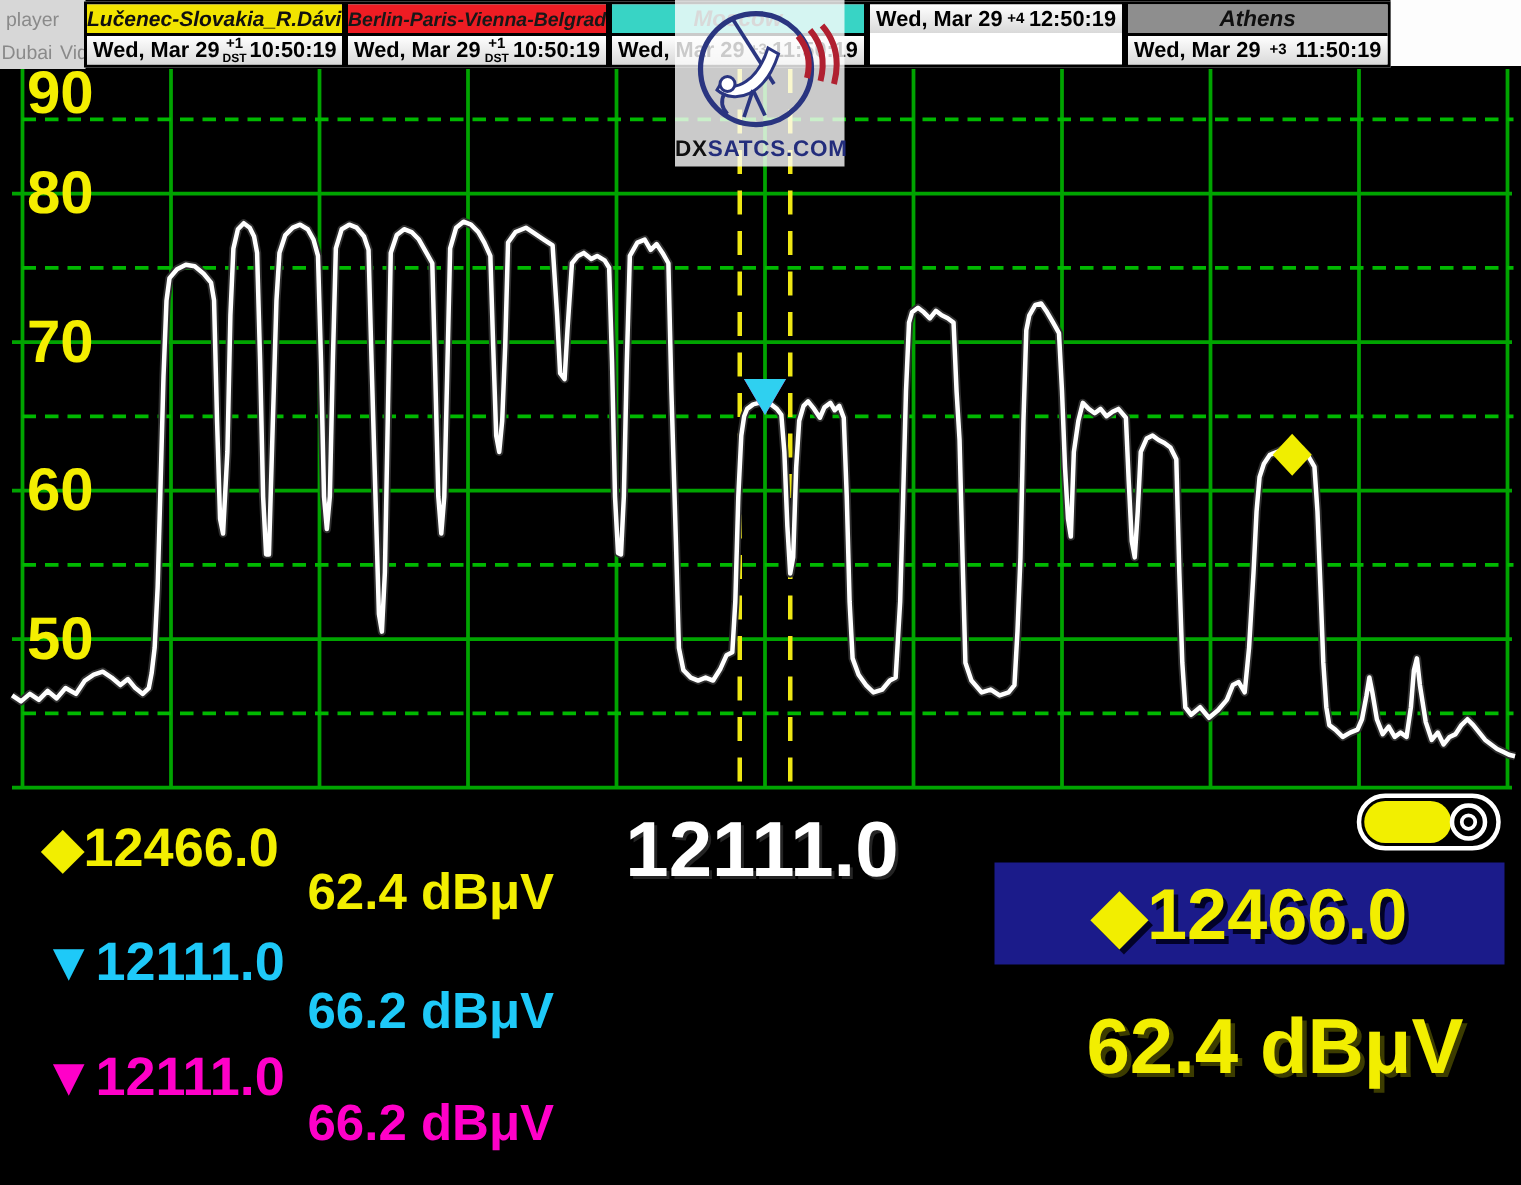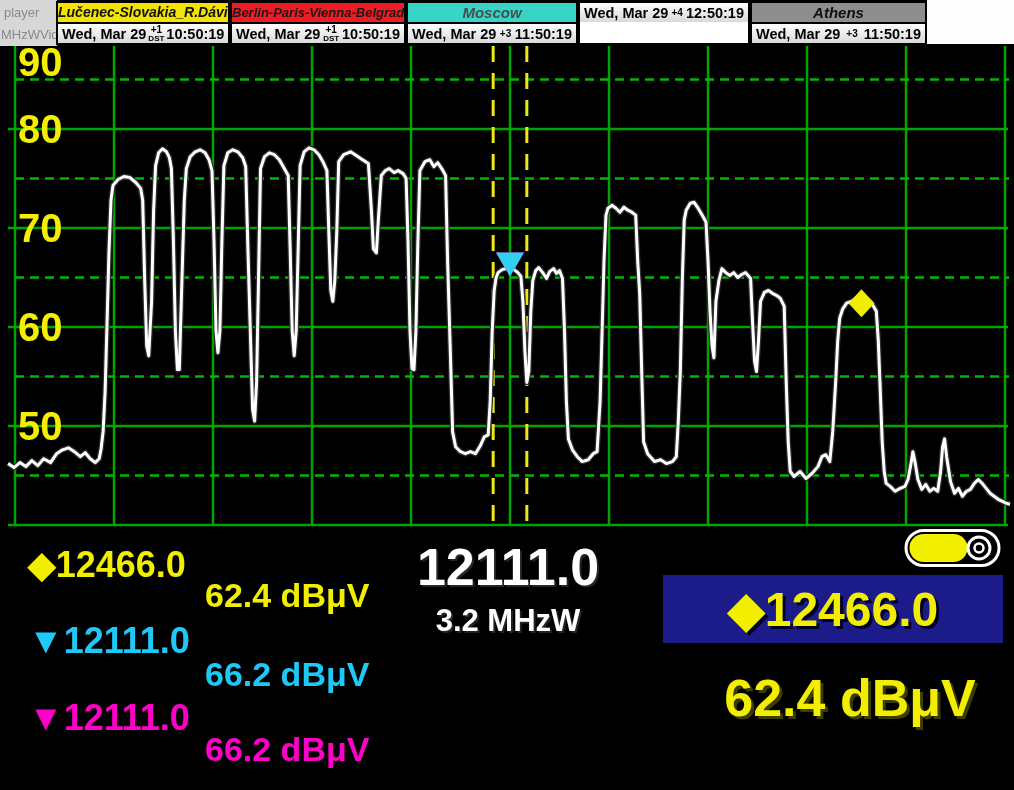--- a/index.html
+++ b/index.html
@@ -85,21 +85,21 @@
       <path d="M8.1,463.6L14.0,467.6L19.9,462.6L25.9,466.6L31.8,460.6L37.8,465.6L43.7,458.7L50.6,462.6L56.6,453.7L62.5,449.8L68.5,447.8L74.4,451.7L80.3,456.7L85.3,452.7L90.2,458.7L95.2,462.6L99.2,458.7L101.1,448.8L103.1,431.9L105.1,391.4L107.1,321.1L109.0,250.8L111.0,200.3L113.0,185.4L118.0,179.5L123.9,176.5L129.8,177.5L135.8,182.5L140.7,188.4L142.7,200.3L144.7,280.5L146.7,345.8L148.7,355.7L151.6,301.3L153.6,210.2L155.6,165.6L158.6,152.8L162.5,148.8L166.5,151.8L169.4,157.7L171.4,168.6L173.4,240.9L175.4,331.0L177.4,369.6L179.3,369.6L181.3,301.3L184.3,200.3L186.3,168.6L190.2,156.7L195.2,151.8L200.1,149.8L205.1,152.8L209.0,159.7L212.0,170.6L214.0,240.9L216.0,331.0L217.9,352.7L219.9,331.0L221.9,240.9L223.9,165.6L227.8,152.8L232.8,149.8L237.8,151.8L242.7,157.7L245.7,166.6L247.7,240.9L250.6,340.9L252.6,409.2L254.6,421.1L256.6,381.4L258.5,280.5L260.5,168.6L264.5,156.7L269.4,152.8L274.4,154.7L279.3,159.7L284.3,168.6L288.2,175.5L290.2,250.8L292.2,331.0L294.2,355.7L296.2,331.0L298.1,250.8L300.1,165.6L304.1,151.8L309.0,147.8L314.0,149.8L318.9,154.7L322.9,161.7L326.9,170.6L328.8,231.0L330.8,290.4L332.8,301.3L334.8,280.5L336.8,231.0L338.7,161.7L343.7,154.7L350.6,151.8L356.6,155.7L362.5,159.7L368.4,163.6L371.4,210.2L373.4,248.8L376.4,252.8L378.3,220.1L381.3,175.5L385.3,170.6L389.2,168.6L394.2,172.6L398.1,170.6L403.1,173.6L406.1,178.5L408.0,240.9L410.0,331.0L412.0,368.6L414.0,369.6L415.9,331.0L417.9,240.9L419.9,170.6L424.9,161.7L429.8,159.7L433.8,166.6L437.7,162.7L441.7,168.6L445.6,175.5L447.6,260.7L450.6,360.7L452.6,431.9L455.6,446.8L460.5,451.7L465.4,453.7L470.4,451.7L475.4,453.7L480.3,445.8L484.3,436.9L488.2,434.9L490.2,401.3L492.2,331.0L494.2,290.4L496.1,277.5L498.1,272.6L502.1,269.6L506.0,268.6L510.0,267.6L514.0,269.6L517.9,272.6L520.9,276.5L522.9,301.3L524.9,350.8L526.8,382.4L528.8,371.6L530.8,311.2L532.8,280.5L535.7,270.6L538.7,267.6L542.7,272.6L546.6,278.5L549.6,271.6L553.6,268.6L556.5,273.5L559.5,270.6L562.5,278.5L564.5,331.0L566.4,401.3L568.4,438.9L572.4,449.8L577.3,456.7L582.3,461.6L588.2,459.7L593.2,453.7L597.1,451.7L600.1,401.3L602.1,331.0L604.0,260.7L606.0,215.1L608.0,208.2L612.0,205.2L615.9,208.2L619.9,212.2L623.9,207.2L627.8,210.2L631.8,212.2L635.7,215.1L637.7,260.7L639.7,293.3L641.7,371.6L643.6,441.8L647.6,453.7L654.5,461.6L660.5,459.7L666.4,463.6L672.4,461.6L676.3,456.7L678.3,421.1L680.3,371.6L682.3,280.5L684.2,220.1L686.2,210.2L690.2,203.3L694.1,202.3L698.1,208.2L702.1,215.1L706.0,222.1L708.0,260.7L710.0,311.2L712.0,345.8L713.9,357.7L715.9,301.3L718.9,280.5L721.9,268.6L725.8,272.6L729.8,275.5L733.7,272.6L737.7,277.5L741.7,274.5L745.6,272.6L750.6,278.5L752.5,321.1L754.5,360.7L756.5,371.6L758.5,340.9L760.5,301.3L764.4,292.4L768.4,290.4L772.4,293.3L776.3,295.3L780.3,298.3L784.2,306.2L786.2,381.4L788.2,441.8L790.2,471.5L794.1,476.5L800.1,471.5L806.0,478.5L812.0,473.5L817.9,466.6L821.9,456.7L825.8,454.7L829.8,461.6L832.7,431.9L835.7,381.4L837.7,340.9L839.7,318.1L842.6,309.2L846.6,303.2L851.5,301.3L857.5,298.3L862.4,301.3L867.4,299.3L872.3,304.2L876.3,311.2L878.3,340.9L880.3,391.4L882.2,441.8L884.2,471.5L886.2,483.4L890.2,486.4L895.1,491.3L900.1,488.4L905.0,486.4L908.0,479.5L911.0,463.6L912.9,451.7L914.9,461.6L917.9,479.5L921.8,489.4L925.8,484.4L929.8,491.3L933.7,488.4L937.7,491.3L940.6,471.5L942.6,446.8L944.6,438.9L946.6,456.7L950.5,481.4L954.5,493.3L958.5,488.4L962.4,496.3L966.4,491.3L970.4,489.4L974.3,483.4L978.3,479.5L982.2,483.4L986.2,488.4L990.1,493.3L994.1,496.3L998.1,499.3L1002.0,501.2L1006.0,503.2L1010.0,504.2" fill="none" stroke="#2e2e2e" stroke-width="5.5" stroke-linejoin="round"></path>
       <path d="M8.1,463.6L14.0,467.6L19.9,462.6L25.9,466.6L31.8,460.6L37.8,465.6L43.7,458.7L50.6,462.6L56.6,453.7L62.5,449.8L68.5,447.8L74.4,451.7L80.3,456.7L85.3,452.7L90.2,458.7L95.2,462.6L99.2,458.7L101.1,448.8L103.1,431.9L105.1,391.4L107.1,321.1L109.0,250.8L111.0,200.3L113.0,185.4L118.0,179.5L123.9,176.5L129.8,177.5L135.8,182.5L140.7,188.4L142.7,200.3L144.7,280.5L146.7,345.8L148.7,355.7L151.6,301.3L153.6,210.2L155.6,165.6L158.6,152.8L162.5,148.8L166.5,151.8L169.4,157.7L171.4,168.6L173.4,240.9L175.4,331.0L177.4,369.6L179.3,369.6L181.3,301.3L184.3,200.3L186.3,168.6L190.2,156.7L195.2,151.8L200.1,149.8L205.1,152.8L209.0,159.7L212.0,170.6L214.0,240.9L216.0,331.0L217.9,352.7L219.9,331.0L221.9,240.9L223.9,165.6L227.8,152.8L232.8,149.8L237.8,151.8L242.7,157.7L245.7,166.6L247.7,240.9L250.6,340.9L252.6,409.2L254.6,421.1L256.6,381.4L258.5,280.5L260.5,168.6L264.5,156.7L269.4,152.8L274.4,154.7L279.3,159.7L284.3,168.6L288.2,175.5L290.2,250.8L292.2,331.0L294.2,355.7L296.2,331.0L298.1,250.8L300.1,165.6L304.1,151.8L309.0,147.8L314.0,149.8L318.9,154.7L322.9,161.7L326.9,170.6L328.8,231.0L330.8,290.4L332.8,301.3L334.8,280.5L336.8,231.0L338.7,161.7L343.7,154.7L350.6,151.8L356.6,155.7L362.5,159.7L368.4,163.6L371.4,210.2L373.4,248.8L376.4,252.8L378.3,220.1L381.3,175.5L385.3,170.6L389.2,168.6L394.2,172.6L398.1,170.6L403.1,173.6L406.1,178.5L408.0,240.9L410.0,331.0L412.0,368.6L414.0,369.6L415.9,331.0L417.9,240.9L419.9,170.6L424.9,161.7L429.8,159.7L433.8,166.6L437.7,162.7L441.7,168.6L445.6,175.5L447.6,260.7L450.6,360.7L452.6,431.9L455.6,446.8L460.5,451.7L465.4,453.7L470.4,451.7L475.4,453.7L480.3,445.8L484.3,436.9L488.2,434.9L490.2,401.3L492.2,331.0L494.2,290.4L496.1,277.5L498.1,272.6L502.1,269.6L506.0,268.6L510.0,267.6L514.0,269.6L517.9,272.6L520.9,276.5L522.9,301.3L524.9,350.8L526.8,382.4L528.8,371.6L530.8,311.2L532.8,280.5L535.7,270.6L538.7,267.6L542.7,272.6L546.6,278.5L549.6,271.6L553.6,268.6L556.5,273.5L559.5,270.6L562.5,278.5L564.5,331.0L566.4,401.3L568.4,438.9L572.4,449.8L577.3,456.7L582.3,461.6L588.2,459.7L593.2,453.7L597.1,451.7L600.1,401.3L602.1,331.0L604.0,260.7L606.0,215.1L608.0,208.2L612.0,205.2L615.9,208.2L619.9,212.2L623.9,207.2L627.8,210.2L631.8,212.2L635.7,215.1L637.7,260.7L639.7,293.3L641.7,371.6L643.6,441.8L647.6,453.7L654.5,461.6L660.5,459.7L666.4,463.6L672.4,461.6L676.3,456.7L678.3,421.1L680.3,371.6L682.3,280.5L684.2,220.1L686.2,210.2L690.2,203.3L694.1,202.3L698.1,208.2L702.1,215.1L706.0,222.1L708.0,260.7L710.0,311.2L712.0,345.8L713.9,357.7L715.9,301.3L718.9,280.5L721.9,268.6L725.8,272.6L729.8,275.5L733.7,272.6L737.7,277.5L741.7,274.5L745.6,272.6L750.6,278.5L752.5,321.1L754.5,360.7L756.5,371.6L758.5,340.9L760.5,301.3L764.4,292.4L768.4,290.4L772.4,293.3L776.3,295.3L780.3,298.3L784.2,306.2L786.2,381.4L788.2,441.8L790.2,471.5L794.1,476.5L800.1,471.5L806.0,478.5L812.0,473.5L817.9,466.6L821.9,456.7L825.8,454.7L829.8,461.6L832.7,431.9L835.7,381.4L837.7,340.9L839.7,318.1L842.6,309.2L846.6,303.2L851.5,301.3L857.5,298.3L862.4,301.3L867.4,299.3L872.3,304.2L876.3,311.2L878.3,340.9L880.3,391.4L882.2,441.8L884.2,471.5L886.2,483.4L890.2,486.4L895.1,491.3L900.1,488.4L905.0,486.4L908.0,479.5L911.0,463.6L912.9,451.7L914.9,461.6L917.9,479.5L921.8,489.4L925.8,484.4L929.8,491.3L933.7,488.4L937.7,491.3L940.6,471.5L942.6,446.8L944.6,438.9L946.6,456.7L950.5,481.4L954.5,493.3L958.5,488.4L962.4,496.3L966.4,491.3L970.4,489.4L974.3,483.4L978.3,479.5L982.2,483.4L986.2,488.4L990.1,493.3L994.1,496.3L998.1,499.3L1002.0,501.2L1006.0,503.2L1010.0,504.2" fill="none" stroke="#ffffff" stroke-width="3" stroke-linejoin="round"></path>
       <polygon points="861.45,289.24 874.45,303.24 861.45,317.24 848.45,303.24" fill="#f0ee00"></polygon>
       <polygon points="496,252.62 524,252.62 510,276.62" fill="#ff00c8"></polygon>
       <polygon points="496,252.62 524,252.62 510,276.62" fill="#2fd0f0"></polygon>
     </svg>
 
   <div id="topbar">
     <div class="filler-left">
       <span class="side-label" id="lbl-player">player</span>
-      <span class="side-label" id="lbl-zvuk">MHzW</span>
+      <span class="side-label" id="lbl-zvuk">Dubai</span>
       <span class="side-label" id="lbl-vid">Vid</span>
     </div>
     <div class="filler-right"></div>
 
     <div class="clock" style="left:56px;width:174px">
       <div class="clock-h" style="font-size: 14px; color: rgb(16, 16, 16); background: rgb(242, 228, 0);">Lučenec-Slovakia_R.Dávid</div>
       <div class="clock-t">
         <span>Wed, Mar 29</span>
         <span class="tz">
             <span class="tzo">+1</span>
@@ -150,33 +150,47 @@
         <span>Wed, Mar 29</span>
         <span class="tz">
             <span class="tzo">+3</span>
             <span class="tzd"></span>
           </span>
         <span>11:50:19</span>
       </div>
     </div>
   </div>
 
+  <div id="logo">
+    <svg width="113" height="90" viewBox="0 0 113 90">
+      <circle cx="54" cy="46" r="37" fill="none" stroke="#2a3580" stroke-width="3.5"></circle>
+      <line x1="38" y1="12" x2="66" y2="56" stroke="#2a3580" stroke-width="2.5"></line>
+      <path d="M28,60 C40,70 60,64 69,36 L62,32 C55,54 40,62 31,55 Z" fill="#ffffff" stroke="#2a3580" stroke-width="2"></path>
+      <line x1="52" y1="60" x2="46" y2="78" stroke="#2a3580" stroke-width="2.5"></line>
+      <line x1="52" y1="60" x2="60" y2="77" stroke="#2a3580" stroke-width="2.5"></line>
+      <circle cx="35" cy="56" r="5" fill="#ffffff" stroke="#2a3580" stroke-width="2"></circle>
+      <path d="M33,62 q-4,8 2,14" fill="none" stroke="#2a3580" stroke-width="2.5"></path>
+      <path d="M82,24 q10,12 6,28" fill="none" stroke="#b02030" stroke-width="4"></path>
+      <path d="M90,20 q12,14 7,34" fill="none" stroke="#b02030" stroke-width="4"></path>
+      <path d="M98,17 q14,16 8,39" fill="none" stroke="#b02030" stroke-width="4"></path>
+    </svg>
+    <div class="logo-text"><span class="logo-dx">DX</span><span class="logo-rest">SATCS.COM</span></div>
+  </div>
 
   <div class="freqrow" style="left: 28px; top: 544px; color: rgb(242, 238, 0);"><span>◆</span><span>12466.0</span></div>
   <div class="valrow" style="left: 205px; top: 576px; color: rgb(242, 238, 0);">62.4 dBμV</div>
 
   <div class="freqrow" style="left: 28px; top: 620px; color: rgb(30, 201, 248);"><span>▼</span><span>12111.0</span></div>
   <div class="valrow" style="left: 205px; top: 655px; color: rgb(30, 201, 248);">66.2 dBμV</div>
 
   <div class="freqrow" style="left: 28px; top: 697px; color: rgb(255, 0, 200);"><span>▼</span><span>12111.0</span></div>
   <div class="valrow" style="left: 205px; top: 730px; color: rgb(255, 0, 200);">66.2 dBμV</div>
 
   <div id="center-col">
     <div id="center-freq">12111.0</div>
-    <div id="center-bw">3.2 MHzW</div>
   </div>
 
   <div id="battery">
     <svg width="100" height="42" viewBox="0 0 100 42">
       <rect x="3" y="3.5" width="93" height="35" rx="17.5" fill="#000" stroke="#fff" stroke-width="3"></rect>
       <rect x="6.5" y="7" width="58" height="28" rx="14" fill="#f2ef00"></rect>
       <path d="M64.5,7 L76,7 A14 14 0 0 1 76,35 L64.5,35 Z" fill="#000"></path>
       <circle cx="76" cy="21" r="11" fill="none" stroke="#fff" stroke-width="3"></circle>
       <circle cx="76" cy="21" r="4.5" fill="none" stroke="#fff" stroke-width="2.5"></circle>
     </svg>

